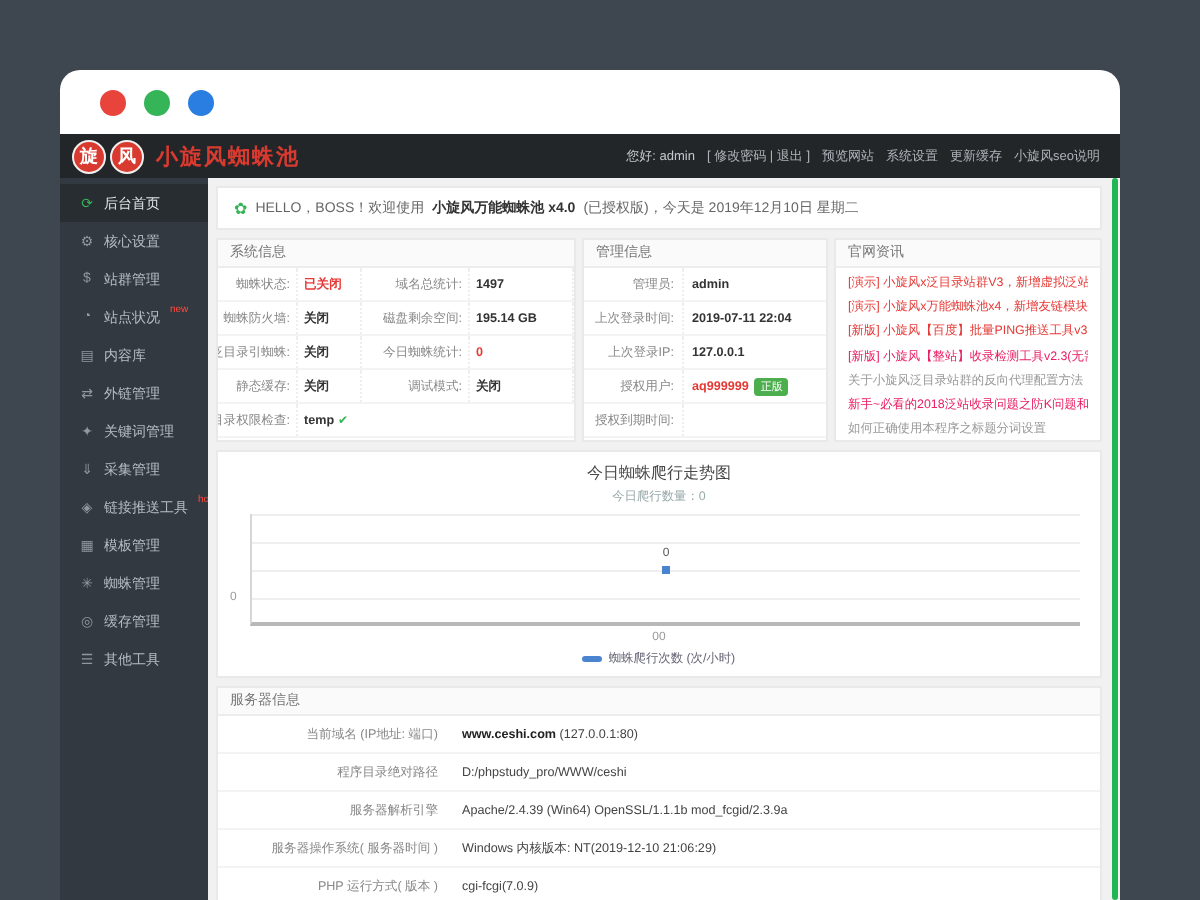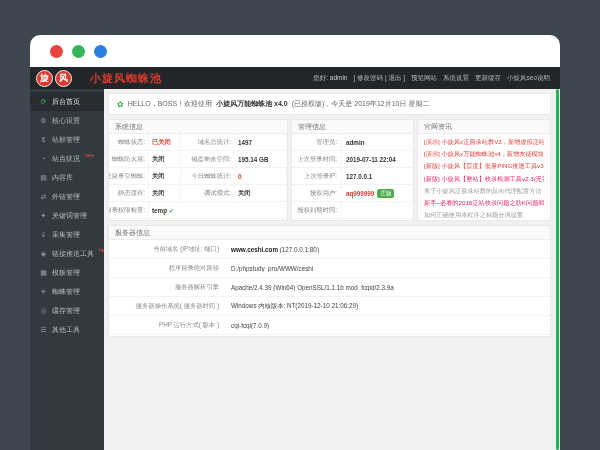--- a/index.html
+++ b/index.html
@@ -9,21 +9,21 @@
   .window { position:absolute; left:30px; top:35px; width:530px; height:415px; }
   .titlebar { height:32px; background:#ffffff; border-radius:10px 10px 0 0; display:flex; align-items:center; padding-left:20px; gap:9px; }
   .dot { width:13px; height:13px; border-radius:50%; }
   .dot-red { background:#e8443c; } .dot-green { background:#35b558; } .dot-blue { background:#2a7de1; }
 
   .app { position:absolute; top:32px; left:0; right:0; bottom:0; background:#f1f1f1; overflow:hidden; }
 
   .appheader { height:22px; background:#232629; display:flex; justify-content:space-between; align-items:center; padding:0 10px 0 6px; }
   .logo { display:flex; align-items:center; gap:2px; }
   .logo-circle { width:17px; height:17px; border-radius:50%; background:#d93a2f; color:#fff; font-size:9px; font-weight:bold; display:flex; align-items:center; justify-content:center; border:1px solid #f0f0f0; }
-  .brand { color:#d93a2f; font-weight:bold; font-size:11px; margin-left:16px; letter-spacing:1px; }
+  .brand { color:#d93a2f; font-weight:bold; font-size:11px; margin-left:4px; letter-spacing:1px; }
   .headlinks { display:flex; gap:6px; font-size:6.5px; color:#aeb4ba; align-items:center; white-space:nowrap; }
   .headlinks .hl { color:#c3c9cf; }
 
   .appbody { position:absolute; top:22px; left:0; right:0; bottom:0; display:flex; }
   .sidebar { width:74px; background:#333940; flex:none; padding-top:3px; }
   .side-item { height:19px; display:flex; align-items:center; padding-left:9px; gap:4px; color:#b6bcc4; font-size:7px; cursor:pointer; position:relative; white-space:nowrap; }
   .side-item .s-icon { width:9px; font-size:7px; color:#8f979f; text-align:center; flex:none; }
   .side-item.active { background:#282d32; color:#dfe4e8; }
   .side-item.active .s-icon { color:#35b558; }
   .side-badge { color:#ff4a3d; font-size:5px; transform:translateY(-4px); margin-left:1px; }
@@ -246,20 +246,35 @@
               <div class="news-item c-red">[新版] 小旋风【百度】批量PING推送工具v3(日推送量百万)</div>
               <div class="news-item c-pink">[新版] 小旋风【整站】收录检测工具v2.3(无需Cookie)</div>
               <div class="news-item c-gray">关于小旋风泛目录站群的反向代理配置方法</div>
               <div class="news-item c-pink">新手~必看的2018泛站收录问题之防K问题和解决方法</div>
               <div class="news-item c-gray">如何正确使用本程序之标题分词设置</div>
             </div>
           </div>
 
         </div>
 
+        <div class="chartpanel">
+          <div class="chart-title">今日蜘蛛爬行走势图</div>
+          <div class="chart-sub">今日爬行数量：0</div>
+          <span class="y-tick">0</span>
+          <div class="plot">
+            <span class="datapoint">
+              <span class="point-label">0</span>
+            </span>
+          </div>
+          <span class="x-tick">00</span>
+          <div class="legend">
+            <span class="legend-marker"></span>
+            <span>蜘蛛爬行次数 (次/小时)</span>
+          </div>
+        </div>
 
         <div class="serverpanel panel">
           <div class="panel-h">服务器信息</div>
           <div>
             <div class="srv-row">
               <span class="srv-l">当前域名 (IP地址: 端口)</span>
               <span class="srv-v"><b>www.ceshi.com</b><span> (127.0.0.1:80)</span></span>
             </div>
             <div class="srv-row">
               <span class="srv-l">程序目录绝对路径</span>

